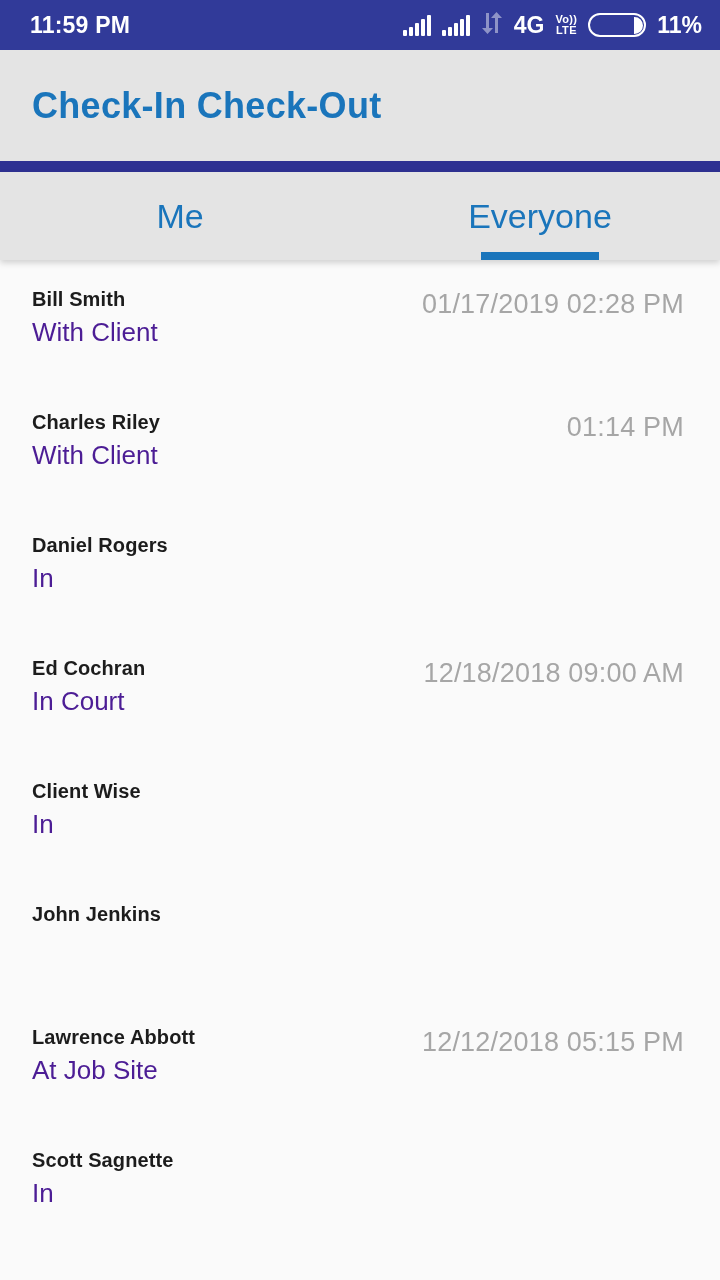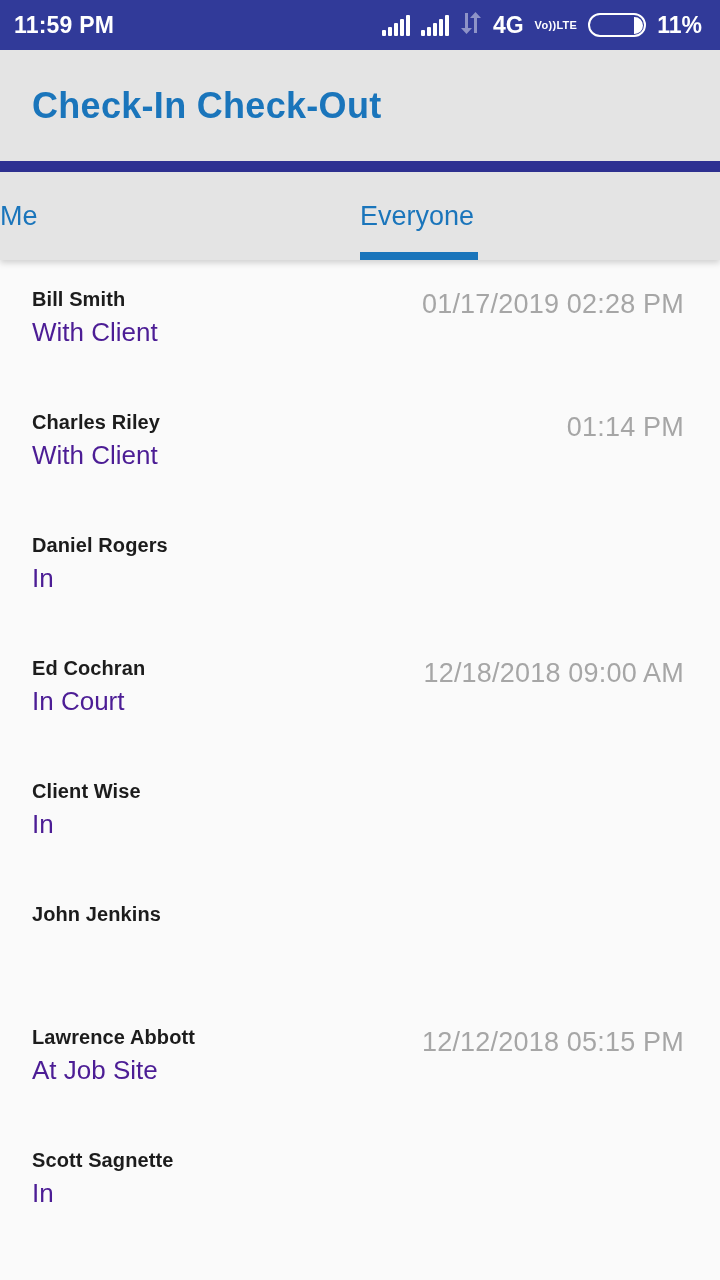--- a/index.html
+++ b/index.html
@@ -8,42 +8,42 @@
     font-family:"Liberation Sans", sans-serif;
     background:#fafafa;
     overflow:hidden;
   }
 
   
   #status-bar{
     height:50px; width:720px;
     background:#313a99;
     display:flex; align-items:center;
-    padding:0 18px 0 14px;
+    padding:0 18px 0 30px;
     color:#ffffff;
   }
   #status-clock{
     font-size:23px; font-weight:bold;
     letter-spacing:.2px;
   }
   #status-icons{
     margin-left:auto;
     display:flex; align-items:center; gap:11px;
   }
   .sig{ display:flex; align-items:flex-end; gap:2px; height:22px; }
   .sig i{ display:block; width:4px; background:#ffffff; border-radius:1px; }
   .sig i:nth-child(1){ height:6px; }
   .sig i:nth-child(2){ height:9px; }
   .sig i:nth-child(3){ height:13px; }
   .sig i:nth-child(4){ height:17px; }
   .sig i:nth-child(5){ height:21px; }
   #data-arrows{ opacity:.45; }
   #net-type{ font-size:23px; font-weight:bold; }
   #volte{
-    display:flex; align-items:center;
+    display:flex; flex-direction:column; align-items:center;
     line-height:1.0; font-size:11px; font-weight:bold;
     letter-spacing:.3px;
   }
   #battery{
     width:58px; height:24px;
     border:2.5px solid #ffffff; border-radius:12px;
     position:relative;
   }
   #battery::after{
     content:""; position:absolute;
@@ -69,23 +69,23 @@
   
   #tab-bar{
     height:88px; width:720px;
     background:#e4e4e4;
     display:flex;
     box-shadow:0 3px 6px rgba(0,0,0,.16);
     position:relative; z-index:2;
   }
   .tab{
     flex:1 1 50%;
-    display:flex; align-items:center; 
+    display:flex; align-items:center; justify-content:center;
     position:relative;
-    color:#1a75bb; font-size:27px;
+    color:#1a75bb; font-size:34px;
   }
   .tab-indicator{
     position:absolute; bottom:0;
     height:8px; width:118px;
     background:#1a75bb;
     border-radius:0;
   }
 
   
   #people-list{

